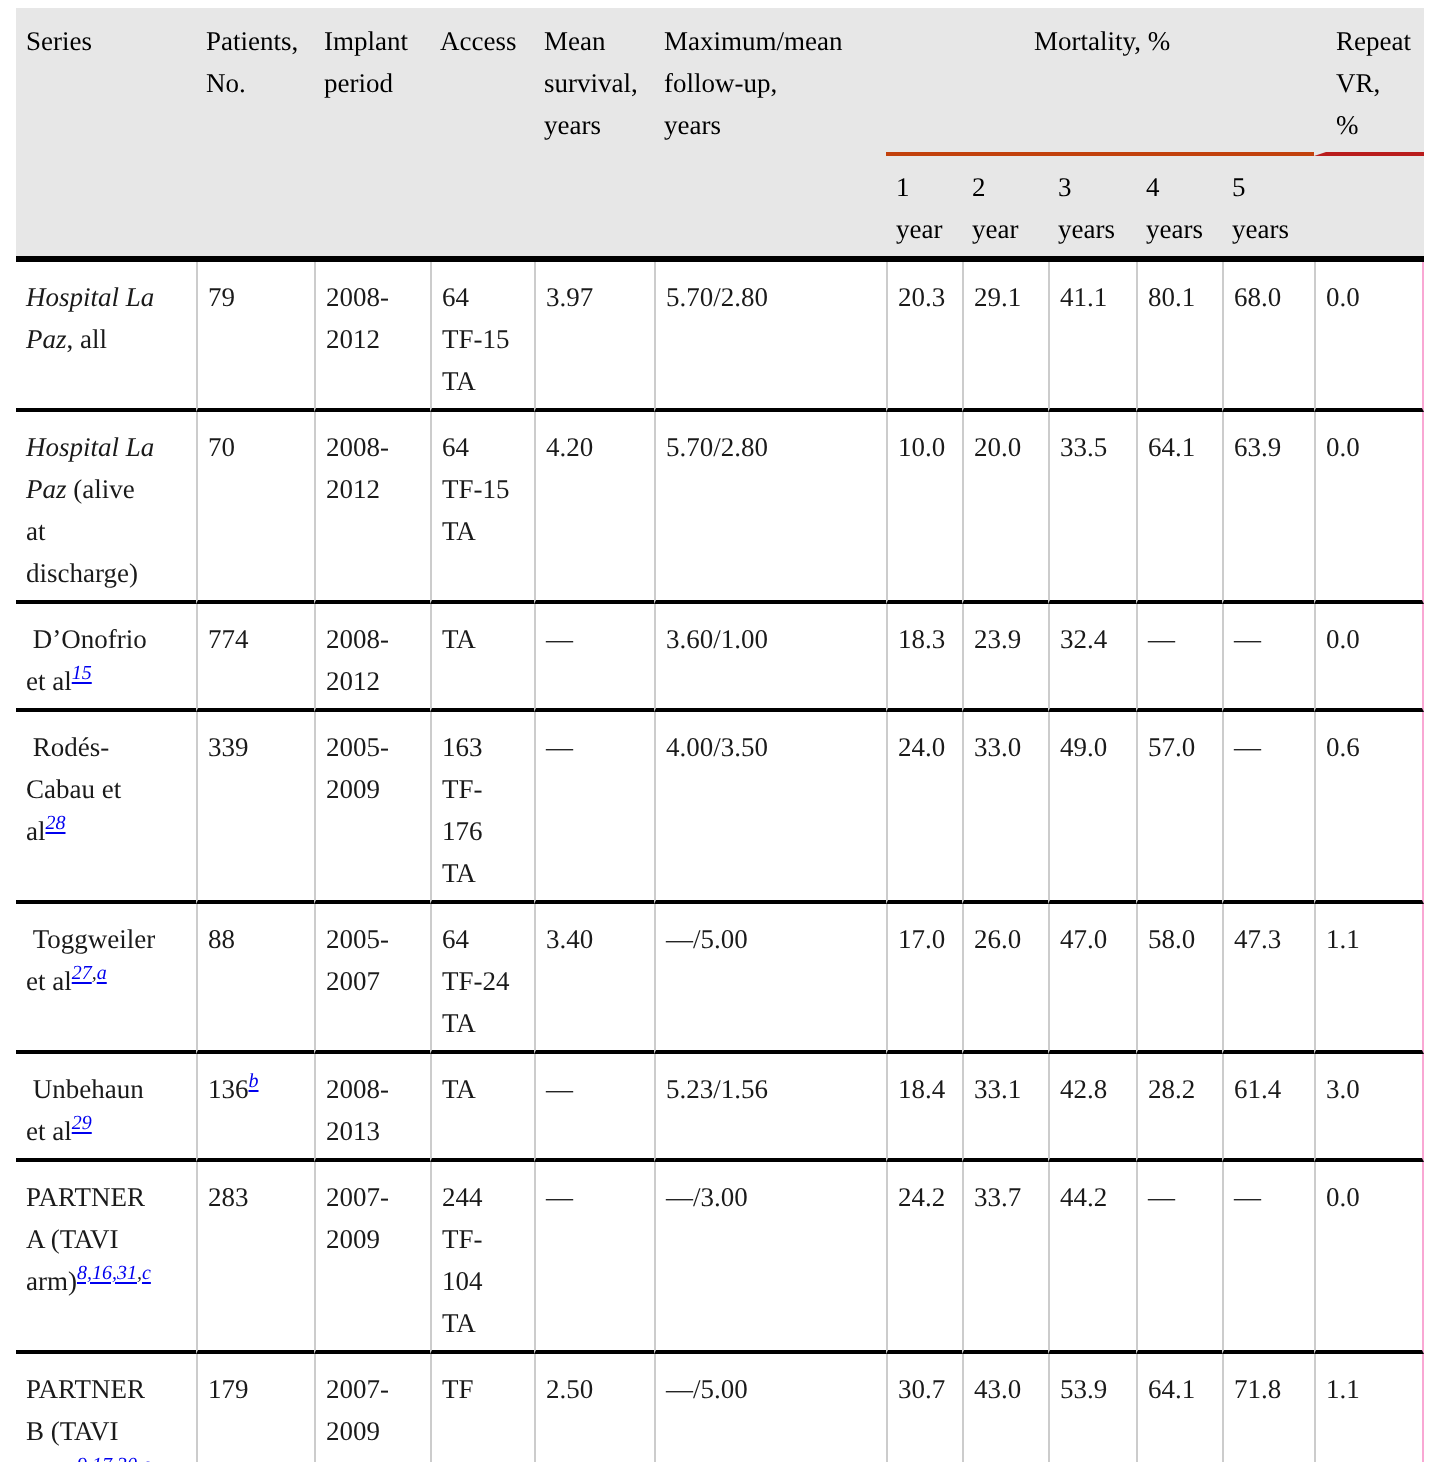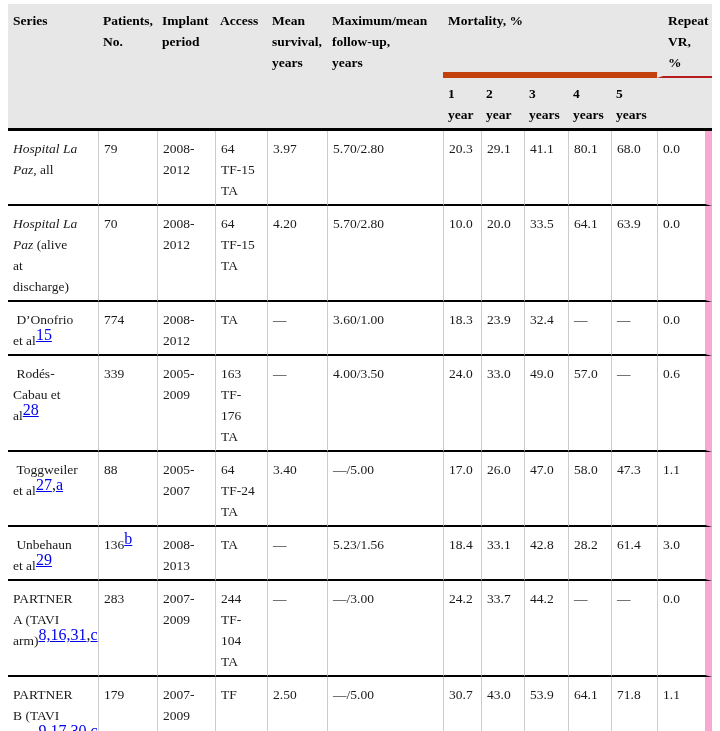--- a/index.html
+++ b/index.html
@@ -33,55 +33,57 @@
     vertical-align: top;
     text-align: left;
     white-space: pre-line;
     font-size: 13.5px;
     line-height: 21px;
     padding: 6px 3px 3px 5px;
   }
   
   thead th {
     background: #e7e7e7;
-    font-weight: bold;
+    font-weight: normal;
     color: #000000;
     border: 0;
   }
   thead th.th-span {              
     border-bottom: 3px solid #000000;
   }
   thead th.th-mort {              
-    border-bottom: 6px solid #c2410c;
+    text-align: center;
+    border-bottom: 2px solid #c2410c;
   }
   thead th.th-repeat {            
     border-bottom: 2px solid #b91c1c;
     border-left: 6px solid rgba(0,0,0,0);
   }
   thead th.th-sub {               
     border-bottom: 3px solid #000000;
     padding-top: 5px;
   }
   
   tbody td {
     background: #ffffff;
     border-bottom: 2px solid #000000;
   }
   tbody td + td {
     border-left: 1px solid #cccccc;
   }
   tbody td.c-last {
-    border-right: 7px solid #f9a8d4;
+    border-right: 1px solid #f9a8d4;
   }
   tbody tr.r-tall td { padding-top: 7px; }
   i { }
   sup {
-    font-size: 16px;
+    font-size: 10px;
     line-height: 0;
     vertical-align: super;
+    font-style: italic;
   }
   a.ref-link {
     color: #0000ee;
     text-decoration: underline;
     cursor: pointer;
   }
 </style>
 </head>
 <body>
 

